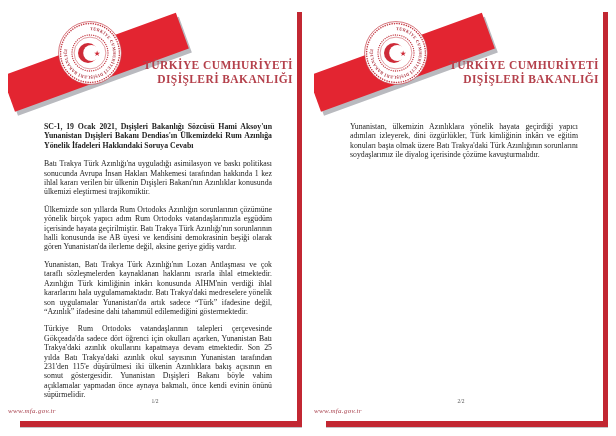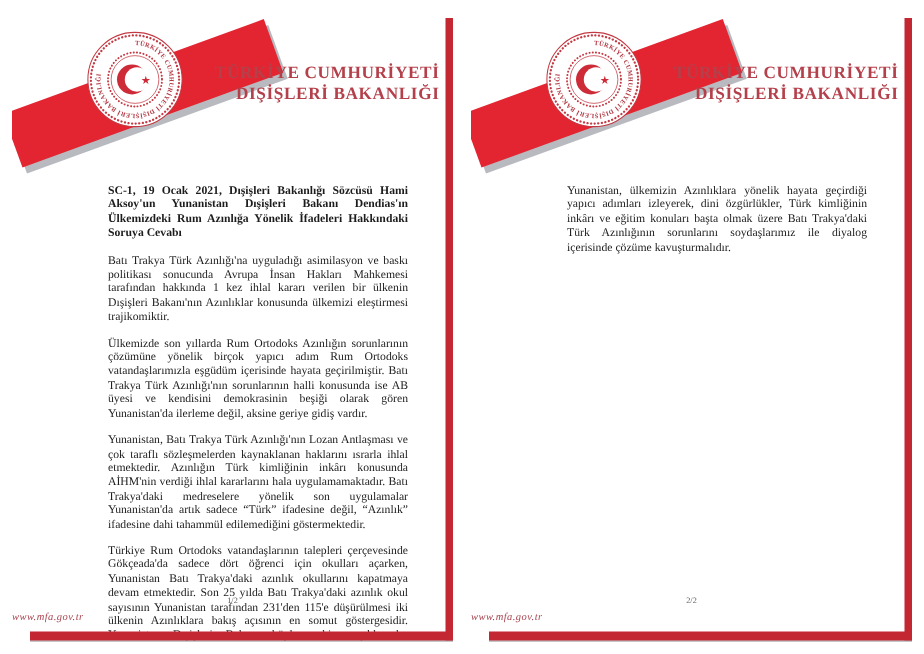--- a/index.html
+++ b/index.html
@@ -26,32 +26,32 @@
   
   .header{position:relative;height:114px;}
   .band,.band-shadow{
     position:absolute;width:185px;height:38px;
     transform:rotate(-20deg);transform-origin:0 0;
   }
   .band{left:-6px;top:72px;background:var(--band-red);}
   .band-shadow{left:-3px;top:76px;background:var(--shadow-silver);}
   .emblem{position:absolute;left:49px;top:16px;width:66px;height:66px;}
   .ministry{
-    position:absolute;top:38px;right:9px;text-align:right;
+    position:absolute;top:54px;right:9px;text-align:right;
     color:var(--header-text);font-weight:bold;
     font-size:11.5px;line-height:14px;letter-spacing:0.4px;
   }
 
   
   .content{
     padding:4px 30px 0 36px;
     color:var(--text-color);
     font-size:7.8px;line-height:9.4px;text-align:justify;
   }
-  .content p{margin-bottom:8px;margin-left:28px;}
+  .content p{margin-bottom:8px;}
   .content p.title{font-weight:bold;margin-bottom:9px;}
 
   
   .pagenum{
     position:absolute;bottom:24px;left:0;right:0;text-align:center;
     font-size:5.5px;color:#555;
   }
   .site{
     position:absolute;bottom:13px;left:0;right:0;text-align:left;
     font-size:7px;color:var(--url-red);letter-spacing:0.3px;font-style:italic;

